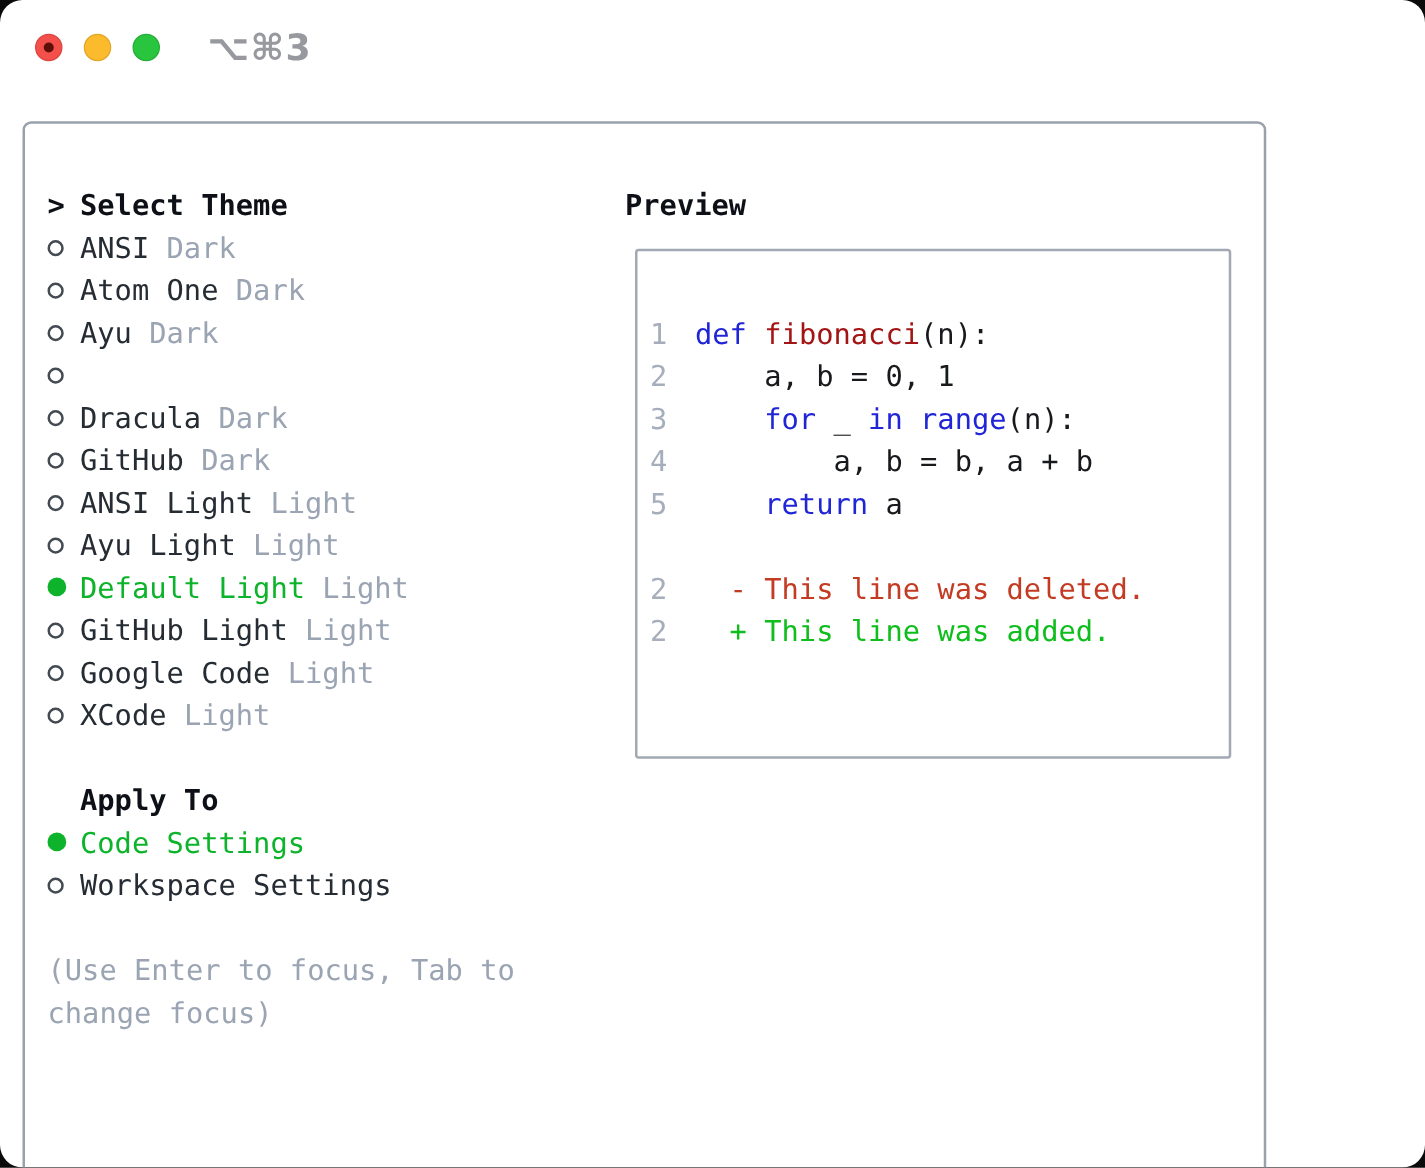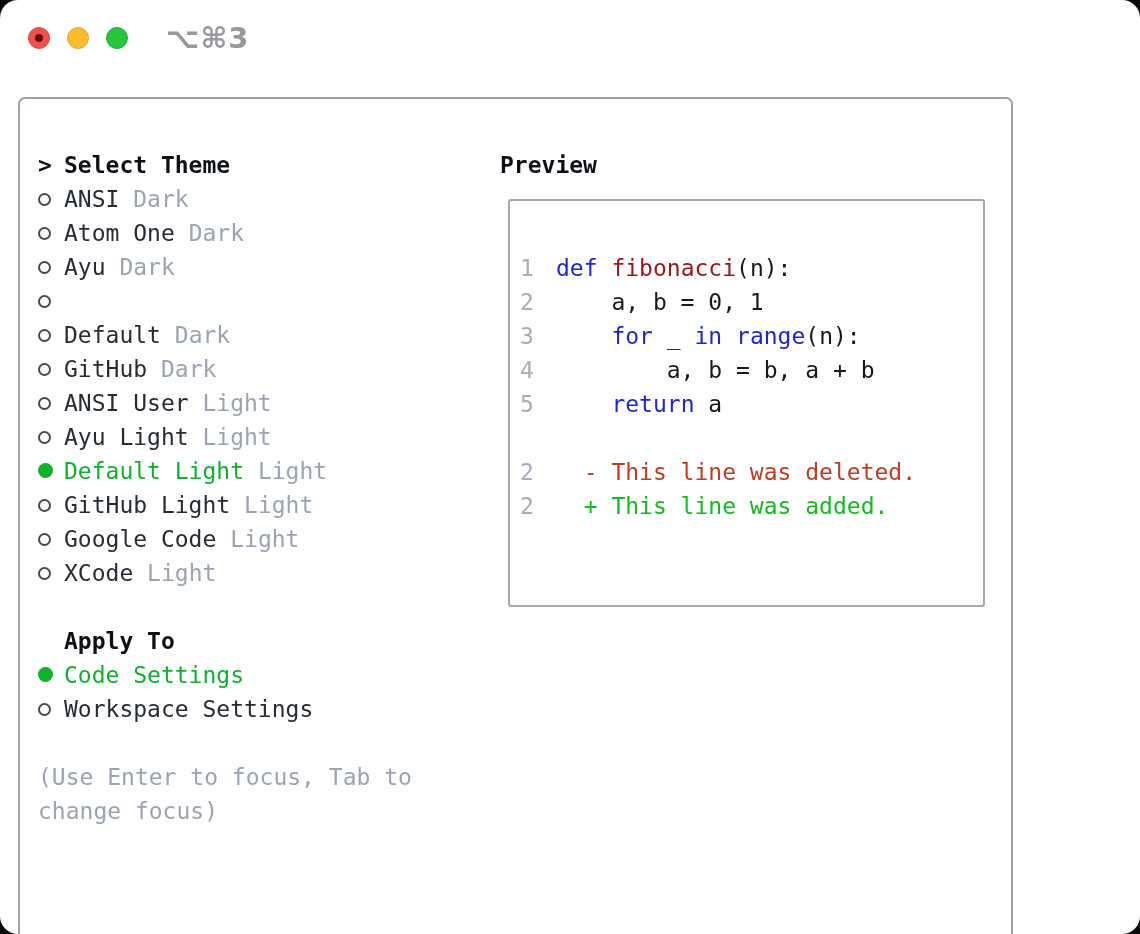--- a/index.html
+++ b/index.html
@@ -79,23 +79,23 @@
 
   <div class="panel">
 
     <div class="row"><span class="marker"><span class="prompt">&gt;</span></span><span class="section-title">Select Theme</span></div>
 
     <div>
         <div class="row theme-row"><span class="marker"><span class="radio"></span></span><span class="label"><span class="name">ANSI</span> <span class="variant">Dark</span></span></div>
         <div class="row theme-row"><span class="marker"><span class="radio"></span></span><span class="label"><span class="name">Atom One</span> <span class="variant">Dark</span></span></div>
         <div class="row theme-row"><span class="marker"><span class="radio"></span></span><span class="label"><span class="name">Ayu</span> <span class="variant">Dark</span></span></div>
         <div class="row theme-row"><span class="marker"><span class="radio"></span></span></div>
-        <div class="row theme-row"><span class="marker"><span class="radio"></span></span><span class="label"><span class="name">Default</span> <span class="variant">Dark</span></span></div>
+        <div class="row theme-row"><span class="marker"><span class="radio"></span></span><span class="label"><span class="name">Dracula</span> <span class="variant">Dark</span></span></div>
         <div class="row theme-row"><span class="marker"><span class="radio"></span></span><span class="label"><span class="name">GitHub</span> <span class="variant">Dark</span></span></div>
-        <div class="row theme-row"><span class="marker"><span class="radio"></span></span><span class="label"><span class="name">ANSI User</span> <span class="variant">Light</span></span></div>
+        <div class="row theme-row"><span class="marker"><span class="radio"></span></span><span class="label"><span class="name">ANSI Light</span> <span class="variant">Light</span></span></div>
         <div class="row theme-row"><span class="marker"><span class="radio"></span></span><span class="label"><span class="name">Ayu Light</span> <span class="variant">Light</span></span></div>
         <div class="row theme-row selected"><span class="marker"><span class="radio filled"></span></span><span class="label"><span class="name">Default Light</span> <span class="variant">Light</span></span></div>
         <div class="row theme-row"><span class="marker"><span class="radio"></span></span><span class="label"><span class="name">GitHub Light</span> <span class="variant">Light</span></span></div>
         <div class="row theme-row"><span class="marker"><span class="radio"></span></span><span class="label"><span class="name">Google Code</span> <span class="variant">Light</span></span></div>
         <div class="row theme-row"><span class="marker"><span class="radio"></span></span><span class="label"><span class="name">XCode</span> <span class="variant">Light</span></span></div>
       </div>
 
     <div class="blank"></div>
 
     <div class="row"><span class="marker"></span><span class="section-title">Apply To</span></div>

